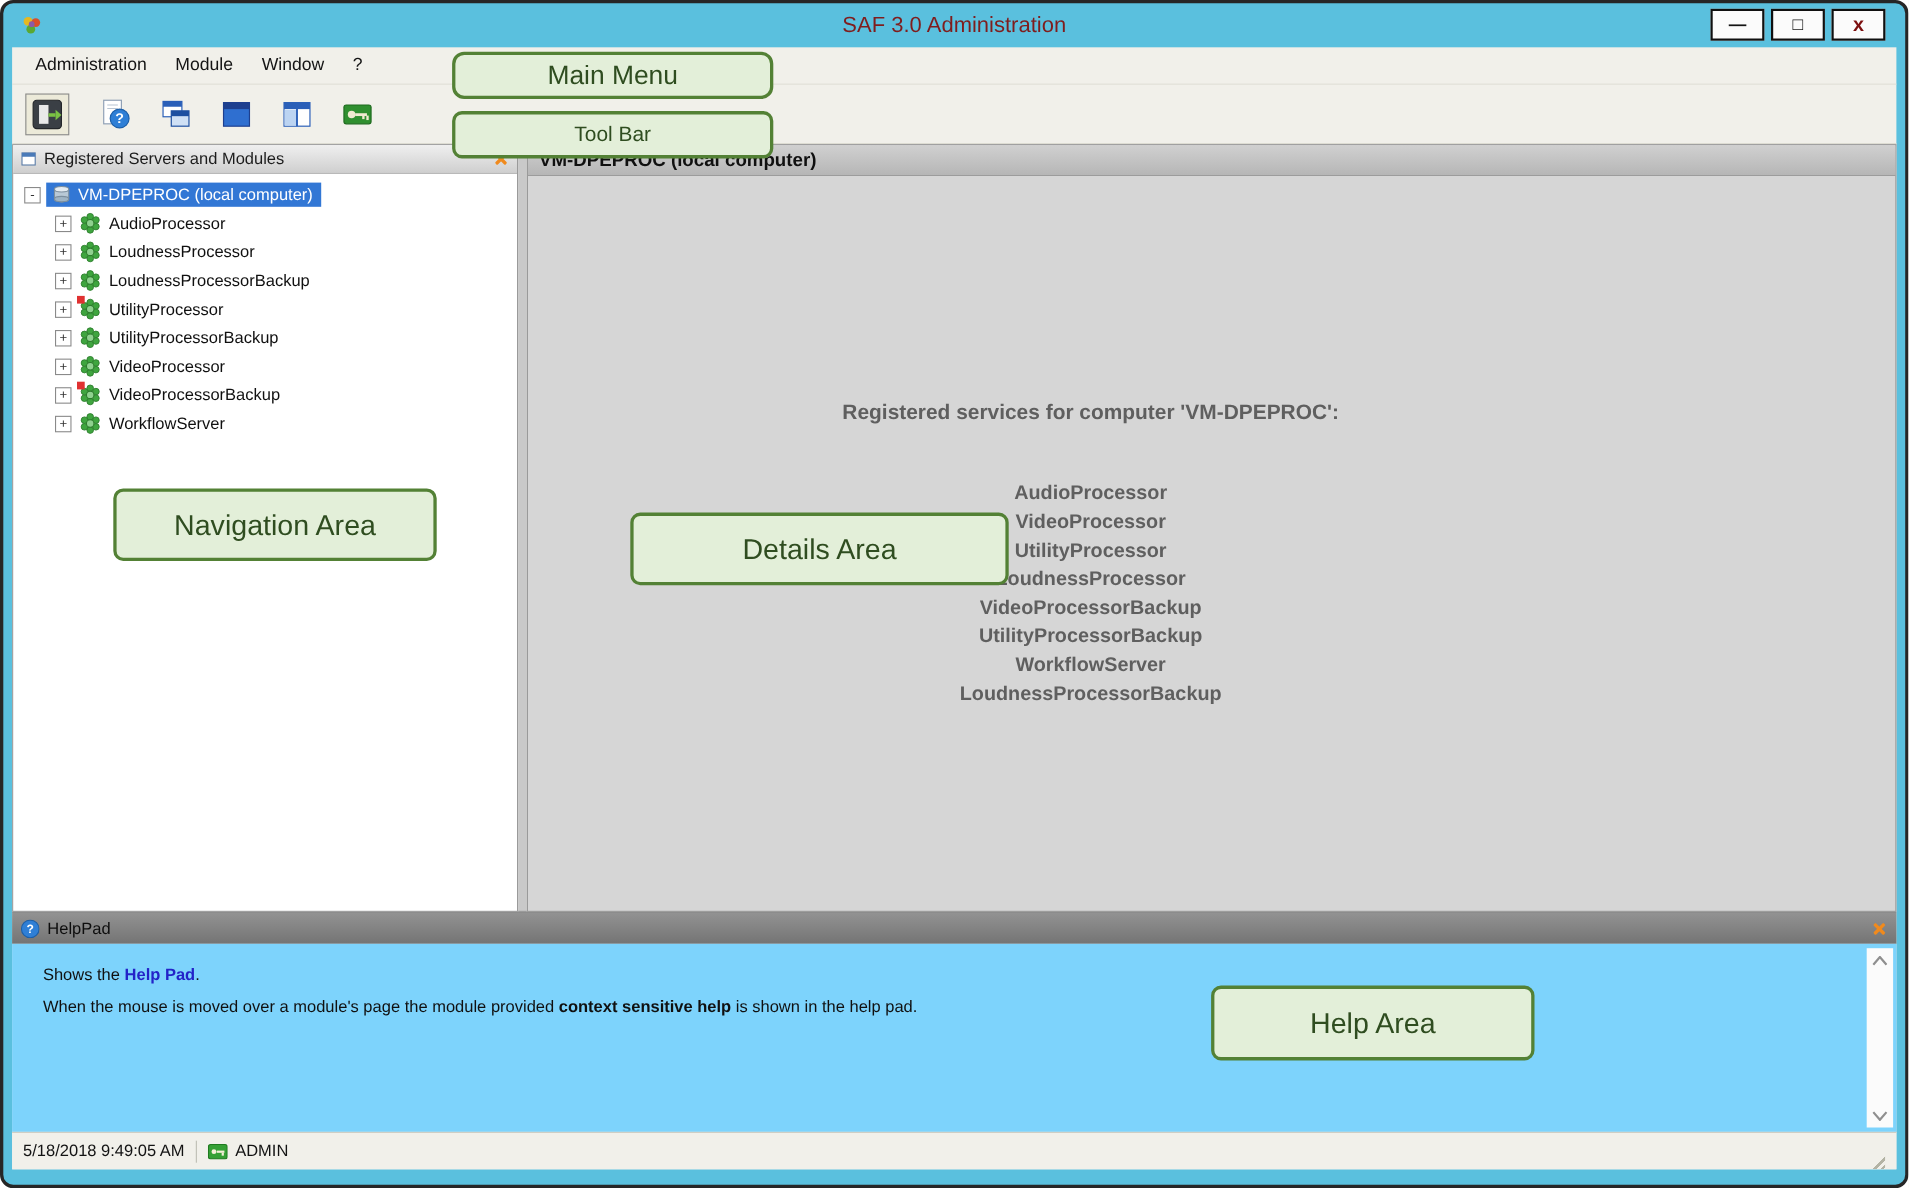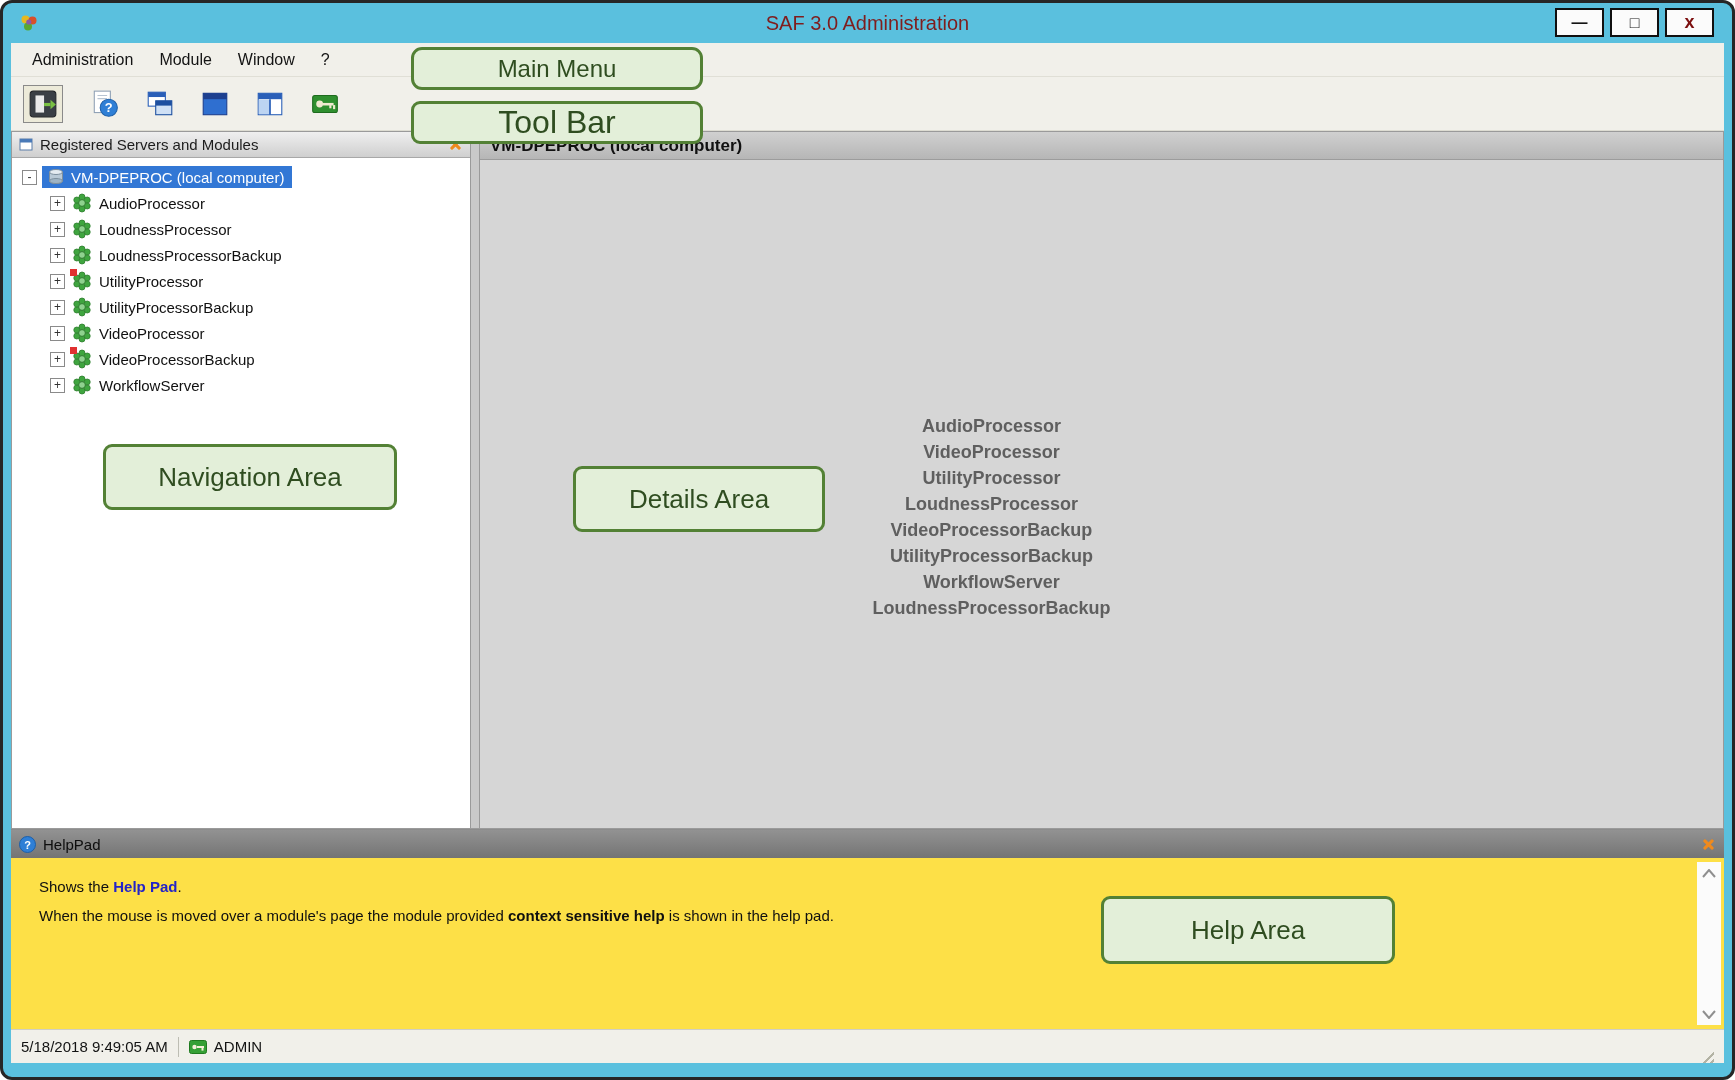--- a/index.html
+++ b/index.html
@@ -64,44 +64,44 @@
     align-items:center;color:#5f5f5f;font-weight:bold;}
   .details-heading{font-size:19px;}
   .services{margin-top:48px;text-align:center;}
   .service{font-size:18px;line-height:26px;}
   
   .helppad{position:absolute;left:0;right:0;bottom:34px;height:200px;display:flex;flex-direction:column;
     border-top:1px solid #8c8c8c;}
   .helppad-header{height:28px;flex:0 0 28px;background:linear-gradient(#929292,#747474);
     display:flex;align-items:center;gap:7px;padding:0 8px;font-size:15px;color:#0d0d0d;}
   .helppad-header .hdr-label{flex:1;}
-  .helppad-body{flex:1;background:#fde047;position:relative;padding:20px 60px 0 28px;
+  .helppad-body{flex:1;background:#7dd3fc;position:relative;padding:20px 60px 0 28px;
     font-size:15px;color:#101010;}
   .hp-line{margin:0 0 12px 0;}
   .hp-link{color:#2323c8;font-weight:bold;}
   .hp-bold{font-weight:bold;}
   .scrollbar{position:absolute;right:3px;top:4px;bottom:4px;width:24px;display:flex;
     flex-direction:column;justify-content:space-between;align-items:center;background:#fbfbfb;}
   .scroll-arrow{width:24px;height:22px;display:flex;align-items:center;justify-content:center;cursor:default;}
   
   .statusbar{position:absolute;left:0;right:0;bottom:0;height:34px;background:#f1f0ea;
     border-top:1px solid #cfcec4;display:flex;align-items:center;padding:0 10px;
     font-size:15px;color:#131313;}
   .status-sep{width:1px;height:20px;background:#bdbdb3;margin:0 10px;}
   .status-user{margin-left:7px;}
   .grip{margin-left:auto;width:15px;height:15px;align-self:flex-end;
     background:repeating-linear-gradient(135deg,transparent 0 3px,#b3b3a4 3px 5px);
     clip-path:polygon(100% 0,100% 100%,0 100%);}
   
   .callout{position:absolute;background:#e3efd9;border:3px solid #538135;border-radius:9px;
     display:flex;align-items:center;justify-content:center;color:#2f4d20;z-index:20;}
   .co-main-menu{left:408px;top:44px;width:292px;height:43px;font-size:24px;border-radius:11px;}
-  .co-tool-bar{left:408px;top:98px;width:292px;height:43px;font-size:32px;}
+  .co-tool-bar{left:408px;top:98px;width:292px;height:43px;font-size:19px;}
   .co-nav{left:100px;top:441px;width:294px;height:66px;font-size:26px;}
-  .co-details{left:570px;top:463px;width:252px;height:66px;font-size:26px;}
+  .co-details{left:570px;top:463px;width:344px;height:66px;font-size:26px;}
   .co-help{left:1098px;top:893px;width:294px;height:68px;font-size:26px;}
 </style>
 </head>
 <body>
 
 <div class="frame">
 
   <div class="titlebar">
     <svg class="app-icon" width="20" height="20" viewBox="0 0 20 20">
       <circle cx="6.5" cy="6.5" r="4" fill="#e6b820"></circle>
@@ -359,20 +359,21 @@
               </div>
             </div>
         </div>
       </div>
 
       <div class="splitter"></div>
 
       <div class="details-panel">
         <div class="details-header">VM-DPEPROC (local computer)</div>
         <div class="details-body">
+          <div class="details-heading">Registered services for computer 'VM-DPEPROC':</div>
           <div class="services">
 
               <div class="service">AudioProcessor</div>
 
               <div class="service">VideoProcessor</div>
 
               <div class="service">UtilityProcessor</div>
 
               <div class="service">LoudnessProcessor</div>
 

